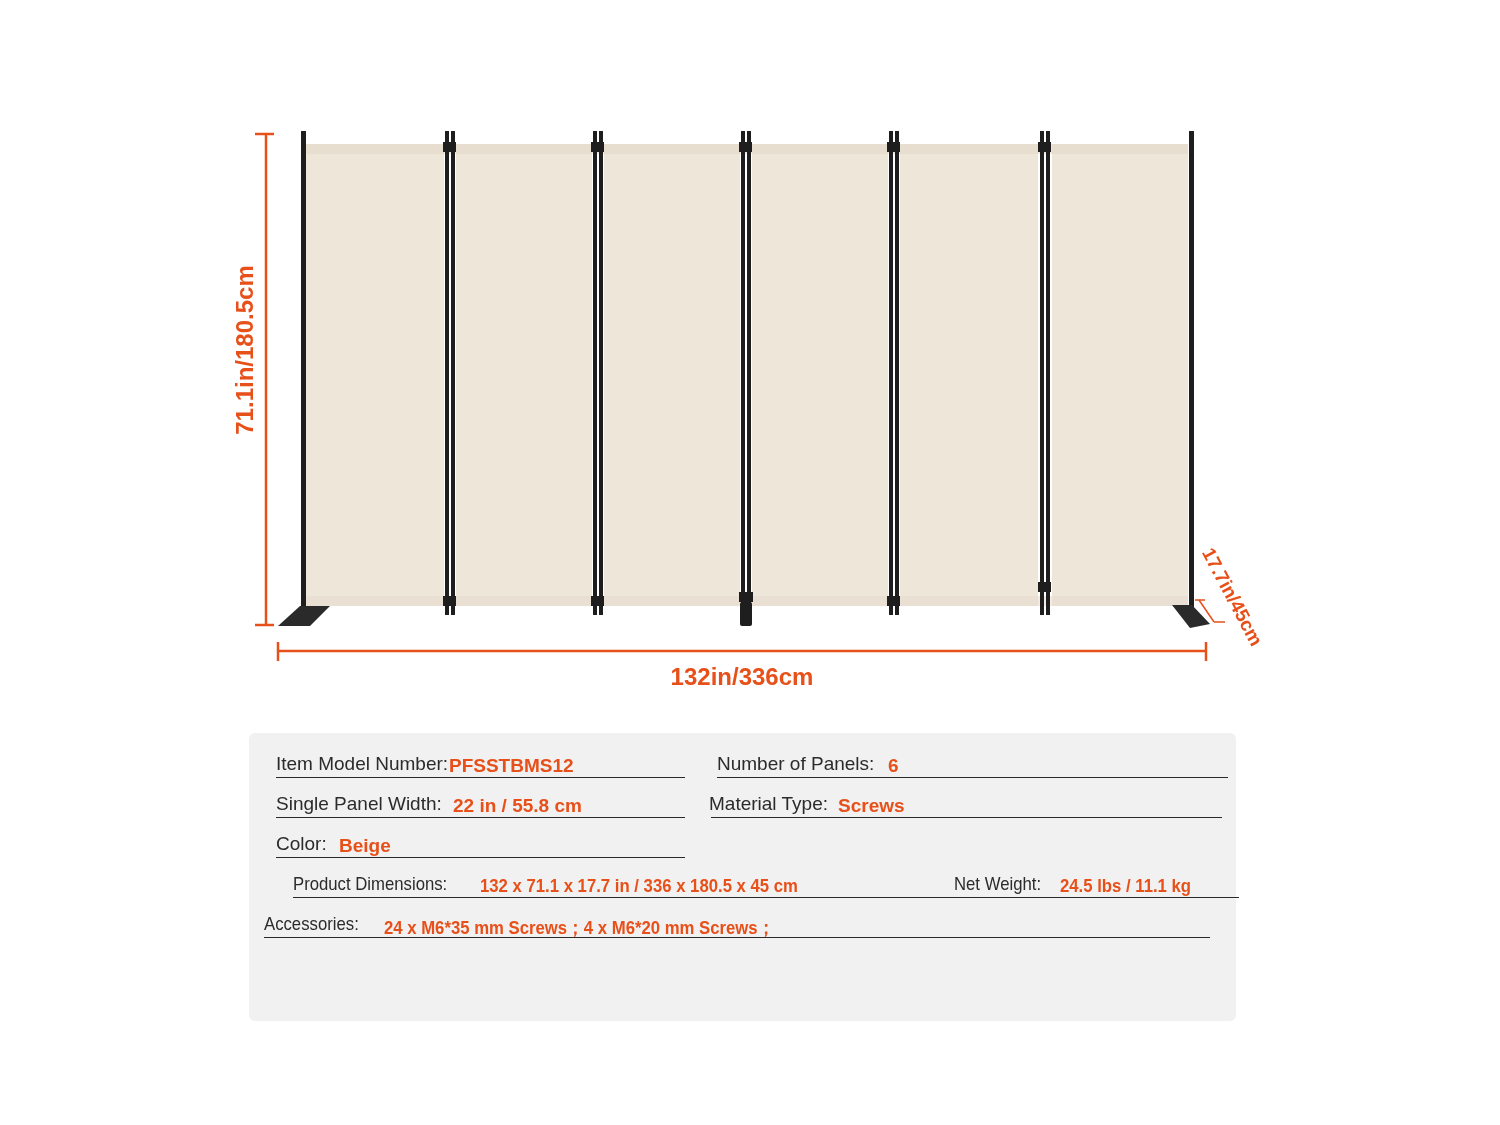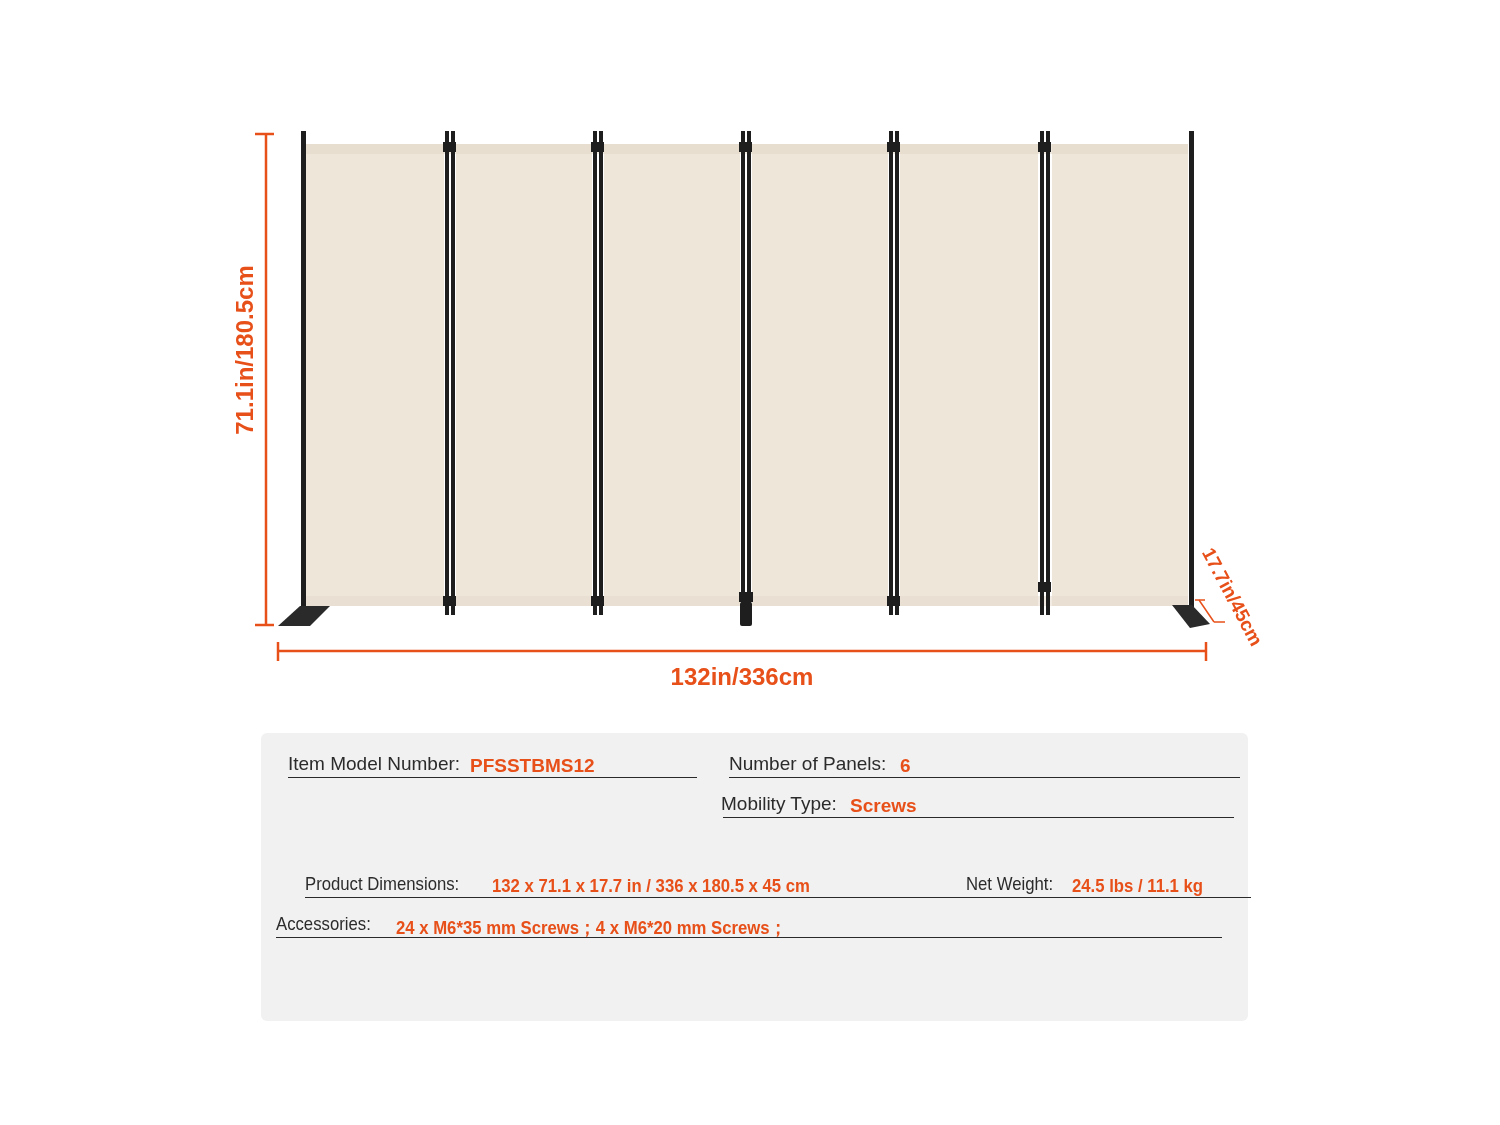--- a/index.html
+++ b/index.html
@@ -4,21 +4,21 @@
 <style>
   html, body { margin:0; padding:0; }
   body { width:1500px; height:1125px; background:#ffffff; position:relative; overflow:hidden;
          font-family:"Liberation Sans", sans-serif; }
   .diagram { position:absolute; left:0; top:0; width:1500px; height:720px; }
   .dim-label { position:absolute; color:#e8501a; font-weight:bold; font-size:24px; white-space:nowrap; }
   .dim-height { left:245px; top:350px; transform:translate(-50%,-50%) rotate(-90deg); }
   .dim-width { left:742px; top:677px; transform:translate(-50%,-50%); }
   .dim-depth { left:1232px; top:597px; transform:translate(-50%,-50%) rotate(62deg); font-size:19px; }
 
-  .spec-box { position:absolute; left:249px; top:733px; width:987px; height:288px; background:#f1f1f1; border-radius:6px;margin-left:12px; }
+  .spec-box { position:absolute; left:249px; top:733px; width:987px; height:288px; background:#f1f1f1; border-radius:6px; }
   .row { position:absolute; height:40px; border-bottom:1.6px solid #2a2a2a; }
   .lbl { position:absolute; top:16px; font-size:19px; color:#2b2b2b; white-space:nowrap; }
   .val { position:absolute; top:18px; font-size:19px; color:#e8501a; font-weight:bold; white-space:nowrap; }
   .condensed { transform-origin:left center; transform:scaleX(0.88); }
 </style>
 </head>
 <body>
 
 <div class="diagram">
   <svg width="1500" height="720" viewBox="0 0 1500 720">
@@ -79,32 +79,40 @@
   </svg>
   <div class="dim-label dim-height">71.1in/180.5cm</div>
   <div class="dim-label dim-width">132in/336cm</div>
   <div class="dim-label dim-depth">17.7in/45cm</div>
 </div>
 
 <div class="spec-box">
 
   <div class="row" style="left:27px; top:4px; width:409px;">
     <span class="lbl" style="left:0;">Item Model Number:</span>
-    <span class="val" style="left:182px;">PFSSTBMS12</span>
+    <span class="val" style="left:173px;">PFSSTBMS12</span>
   </div>
   <div class="row" style="left:468px; top:4px; width:511px;">
     <span class="lbl" style="left:0;">Number of Panels:</span>
     <span class="val" style="left:171px;">6</span>
   </div>
 
+  <div class="row" style="left:27px; top:44px; width:409px;">
+    <span class="lbl" style="left:0;">Single Panel Width:</span>
+    <span class="val" style="left:177px;">22 in / 55.8 cm</span>
+  </div>
   <div class="row" style="left:462px; top:44px; width:511px;">
-    <span class="lbl" style="left:-2px;">Mobility Type:</span>
+    <span class="lbl" style="left:-2px;">Material Type:</span>
     <span class="val" style="left:127px;">Screws</span>
   </div>
 
+  <div class="row" style="left:27px; top:84px; width:409px;">
+    <span class="lbl" style="left:0;">Color:</span>
+    <span class="val" style="left:63px;">Beige</span>
+  </div>
 
   <div class="row" style="left:44px; top:124px; width:946px;">
     <span class="lbl condensed" style="left:0;">Product Dimensions:</span>
     <span class="val condensed" style="left:187px;">132 x 71.1 x 17.7 in / 336 x 180.5 x 45 cm</span>
     <span class="lbl condensed" style="left:661px;">Net Weight:</span>
     <span class="val condensed" style="left:767px;">24.5 lbs / 11.1 kg</span>
   </div>
 
   <div class="row" style="left:15px; top:164px; width:946px;">
     <span class="lbl condensed" style="left:0;">Accessories:</span>

